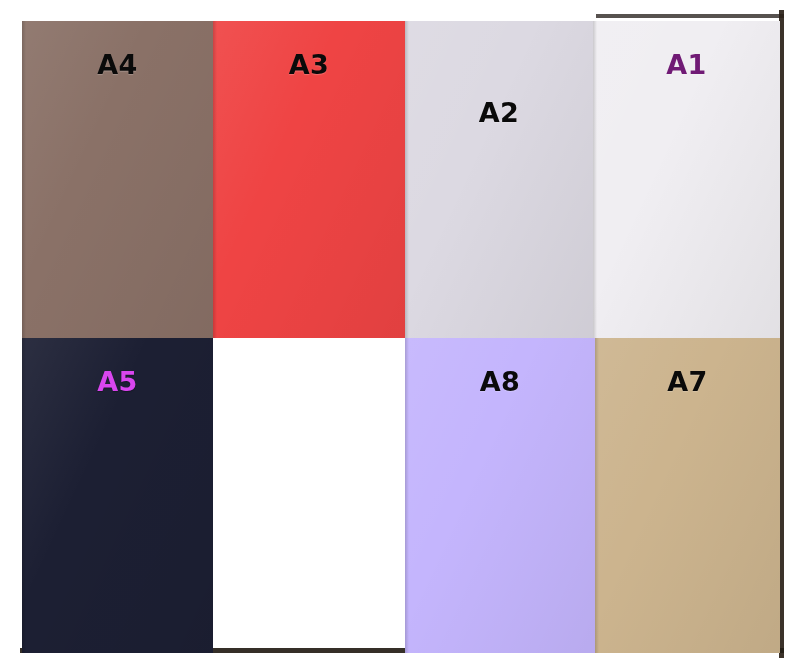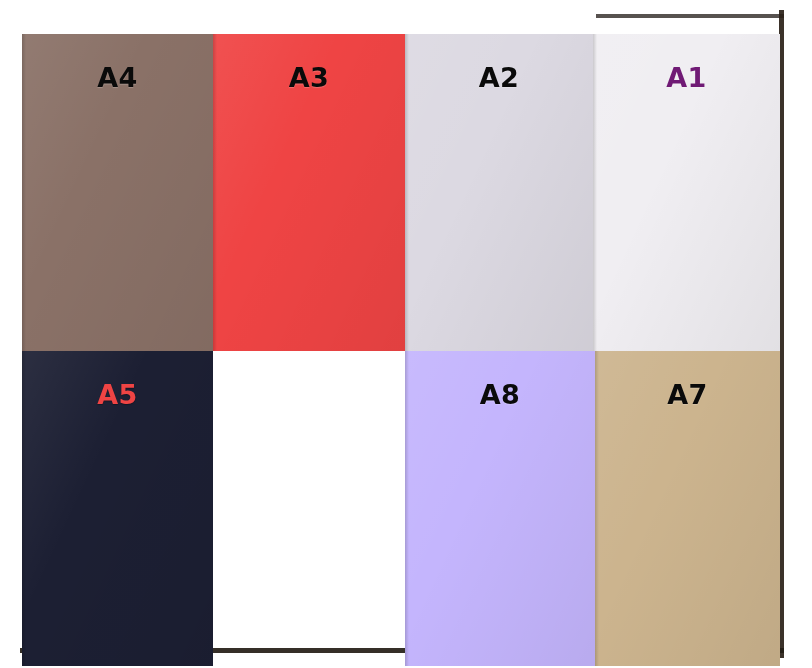--- a/index.html
+++ b/index.html
@@ -56,21 +56,21 @@
     width: 188px;
     height: 4px;
     background: #3a3430;
     opacity: 0.85;
   }
 
   
   .swatch-grid {
     position: absolute;
     left: 0;
-    top: 16px;
+    top: 3px;
     width: 812px;
     height: 644px;
   }
 
   .swatch {
     position: absolute;
     box-sizing: border-box;
     overflow: hidden;
   }
 
@@ -131,33 +131,33 @@
 
     <div class="swatch" style="left: 213px; top: 18px; width: 192px; height: 317px; background-color: #ef4444;">
       <div class="grain"></div>
       <div class="seamshadow"></div>
       <div class="swatch-label dark" style="color: rgb(10, 10, 10);">A3</div>
     </div>
 
     <div class="swatch" style="left: 405px; top: 18px; width: 188px; height: 317px; background-color: rgb(220, 217, 226);">
       <div class="grain"></div>
       <div class="seamshadow"></div>
-      <div class="swatch-label dark" style="color: rgb(10, 10, 10);">A2</div>
+      <div class="swatch-label dark" style="color: rgb(10, 10, 10); margin-top: 48px;">A2</div>
     </div>
 
     <div class="swatch" style="left: 593px; top: 18px; width: 187px; height: 317px; background-color: rgb(240, 238, 242);">
       <div class="grain"></div>
       <div class="seamshadow"></div>
       <div class="swatch-label dark" style="color: #701a75;">A1</div>
     </div>
 
     <div class="swatch" style="left: 22px; top: 335px; width: 191px; height: 315px; background-color: rgb(28, 31, 51);">
       <div class="grain"></div>
       <div class="seamshadow"></div>
-      <div class="swatch-label light" style="color: #ef4444;">A5</div>
+      <div class="swatch-label light" style="color: #d946ef;">A5</div>
     </div>
 
 
     <div class="swatch" style="left: 405px; top: 335px; width: 190px; height: 315px; background-color: #c4b5fd;">
       <div class="grain"></div>
       <div class="seamshadow"></div>
       <div class="swatch-label dark" style="color: rgb(10, 10, 10);">A8</div>
     </div>
 
     <div class="swatch" style="left: 595px; top: 335px; width: 185px; height: 315px; background-color: rgb(204, 180, 142);">

